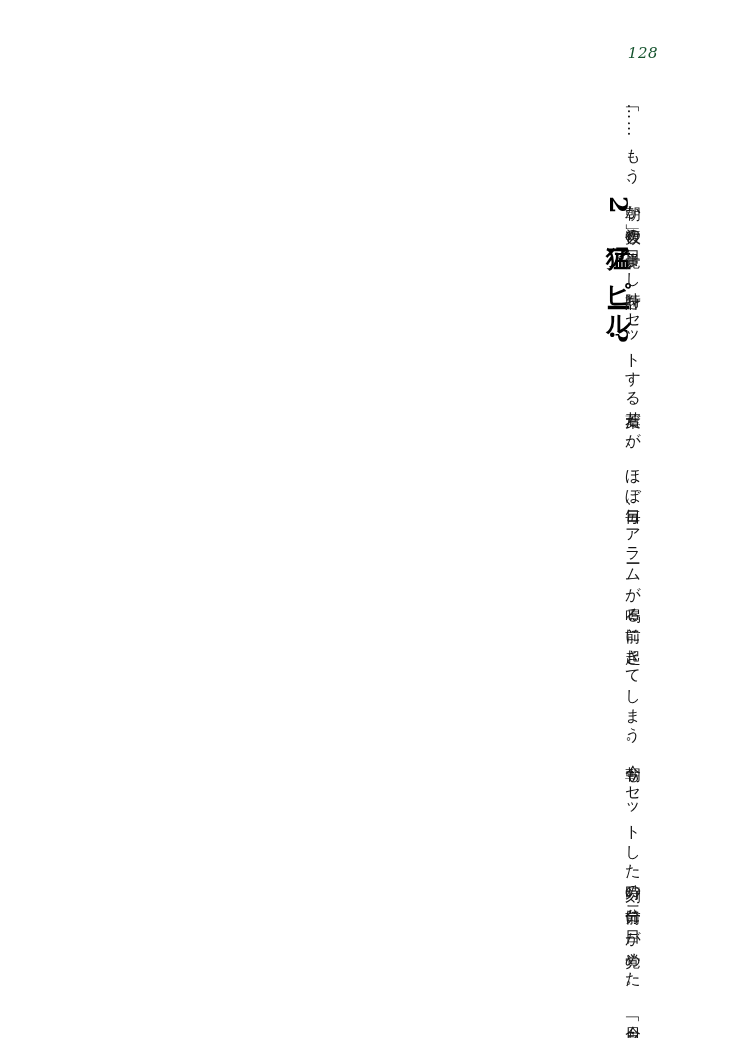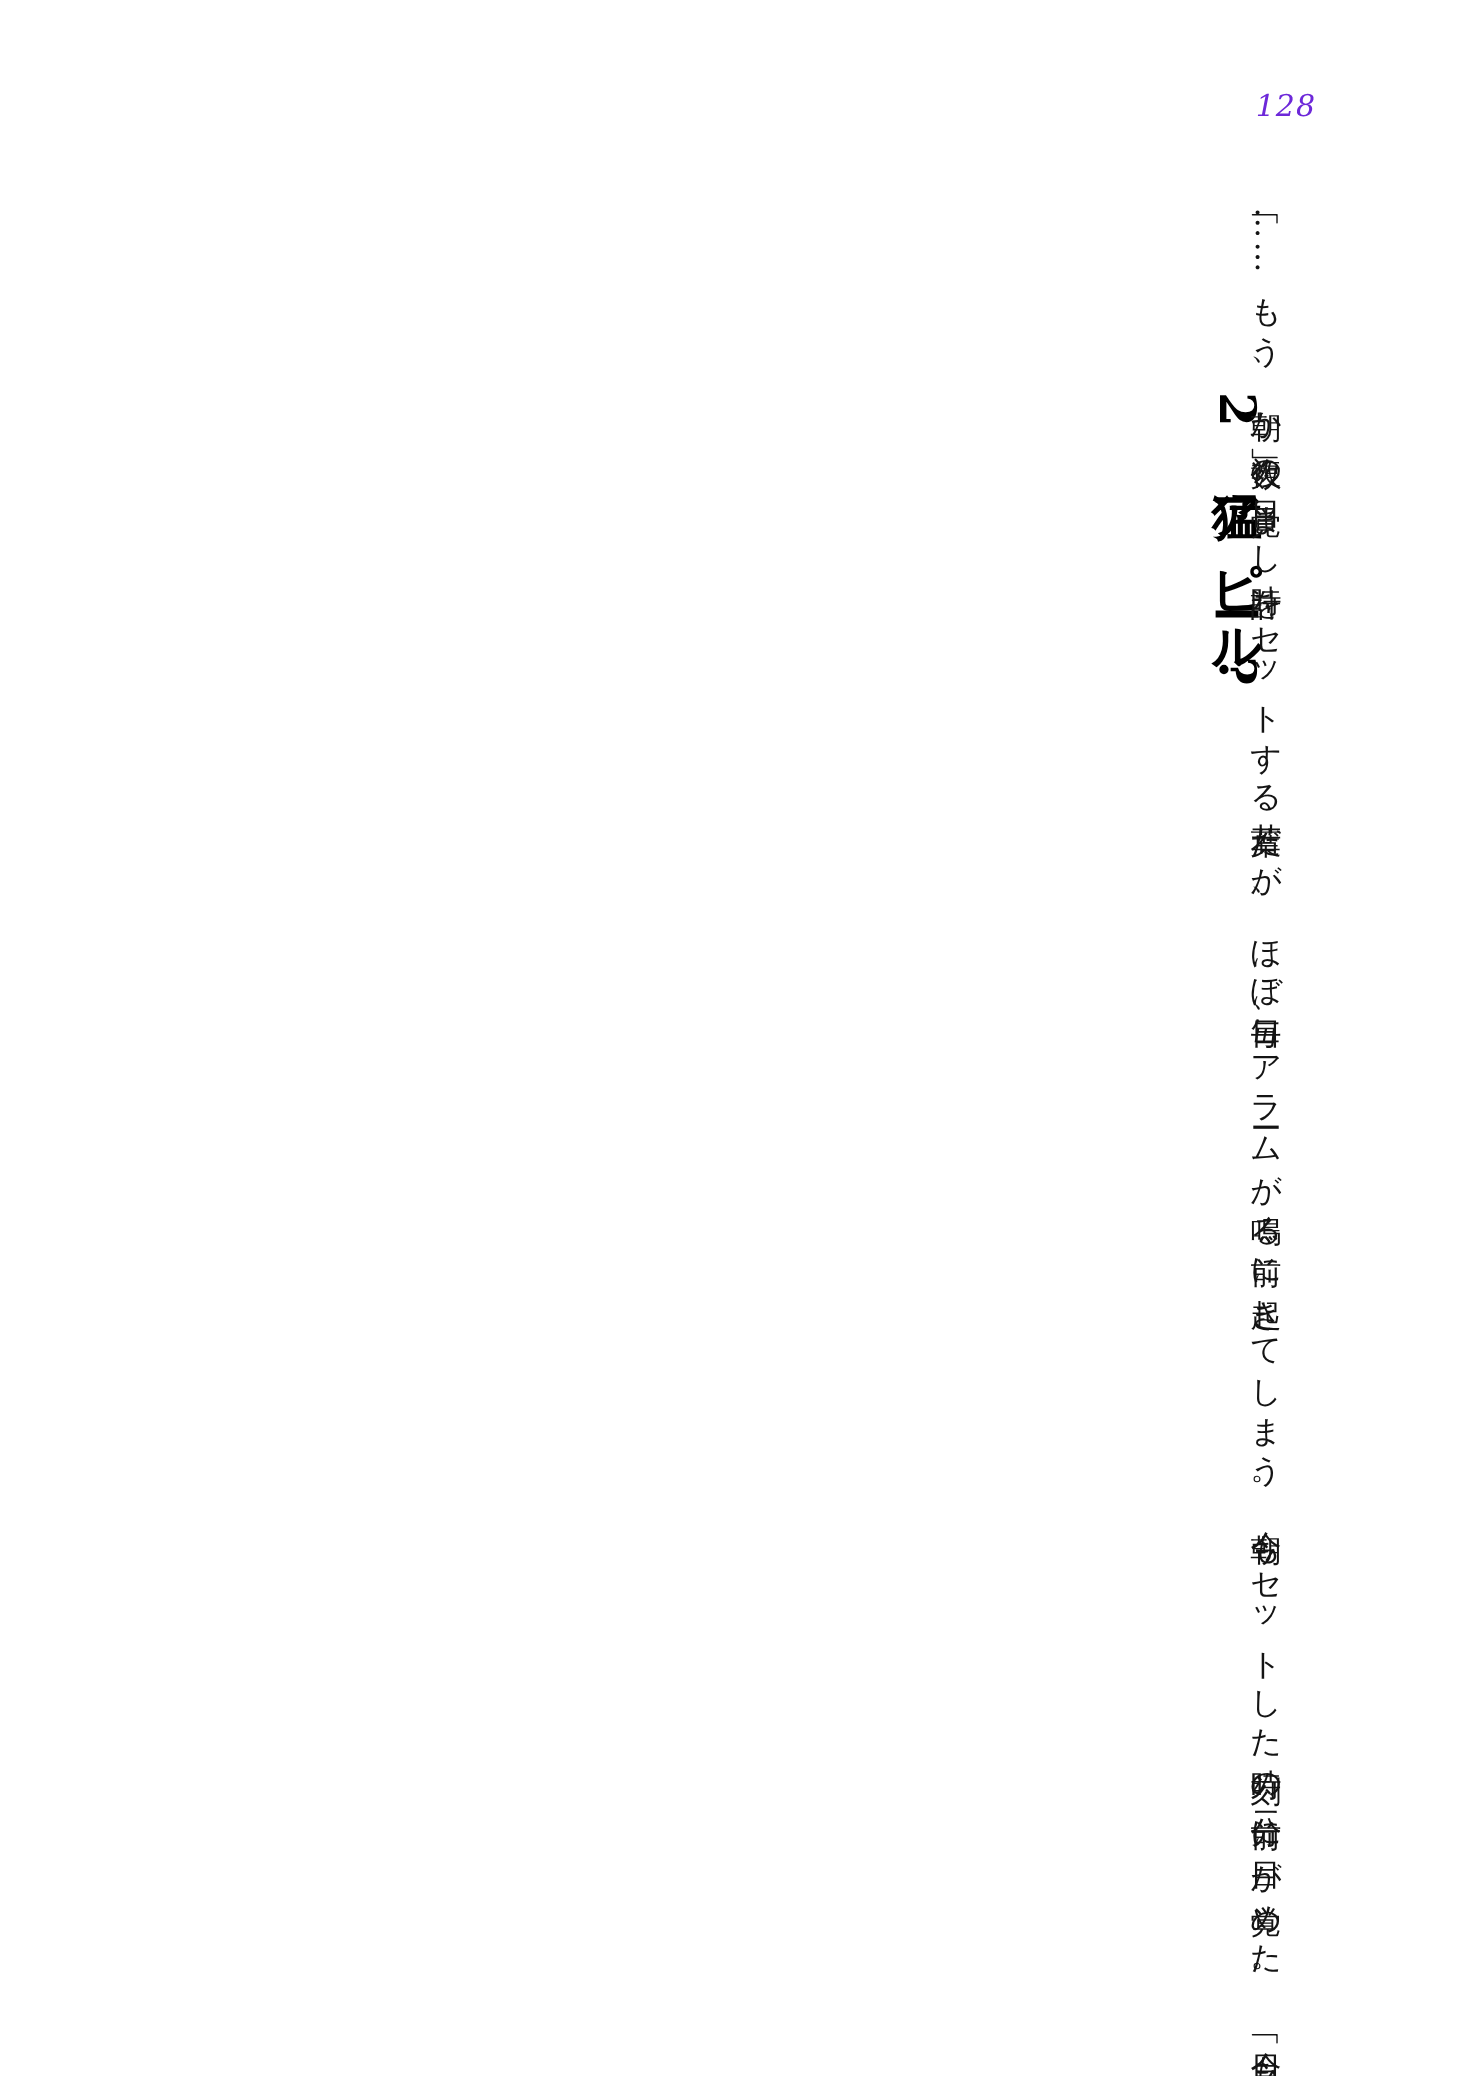--- a/index.html
+++ b/index.html
@@ -23,21 +23,21 @@
   }
 
   
   #page-number {
     position: absolute;
     top: 44px;
     right: 78px;
     font-family: "DejaVu Serif", "Liberation Serif", serif;
     font-style: italic;
     font-size: 15px;
-    color: #6d28d9;
+    color: #14532d;
     letter-spacing: 0.5px;
   }
 
   
   #text-block {
     position: absolute;
     top: 86px;
     right: 96px;
     width: 560px;
     height: 860px;

